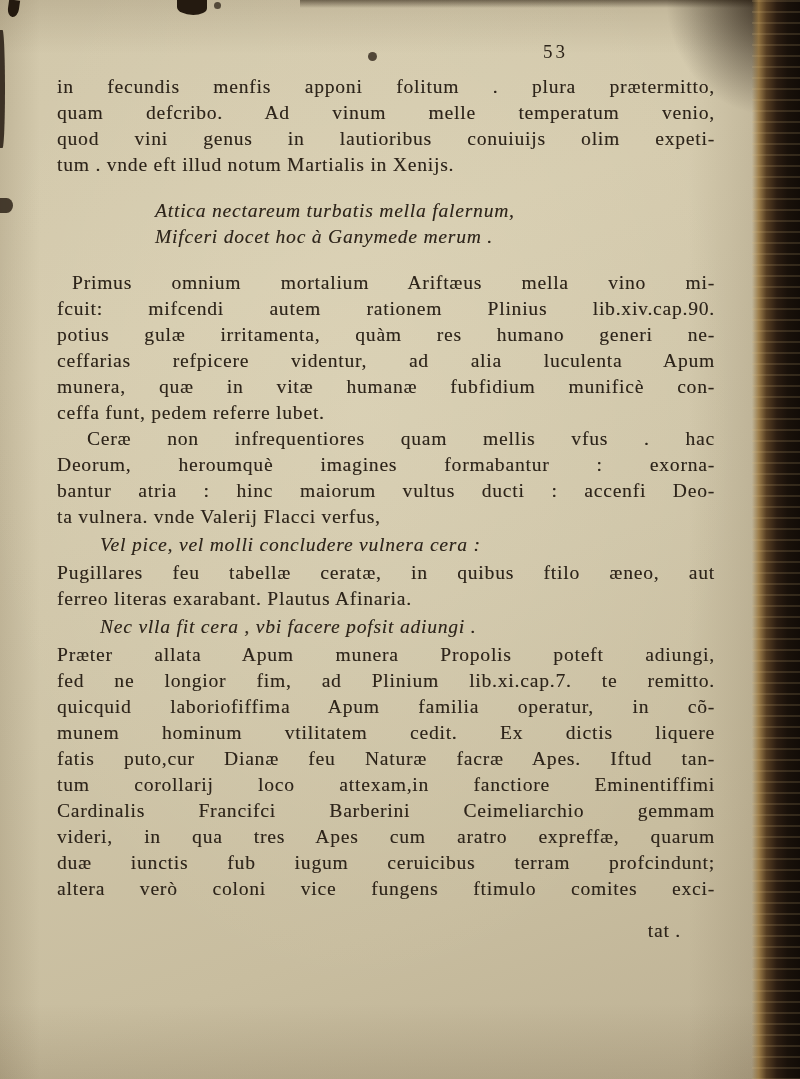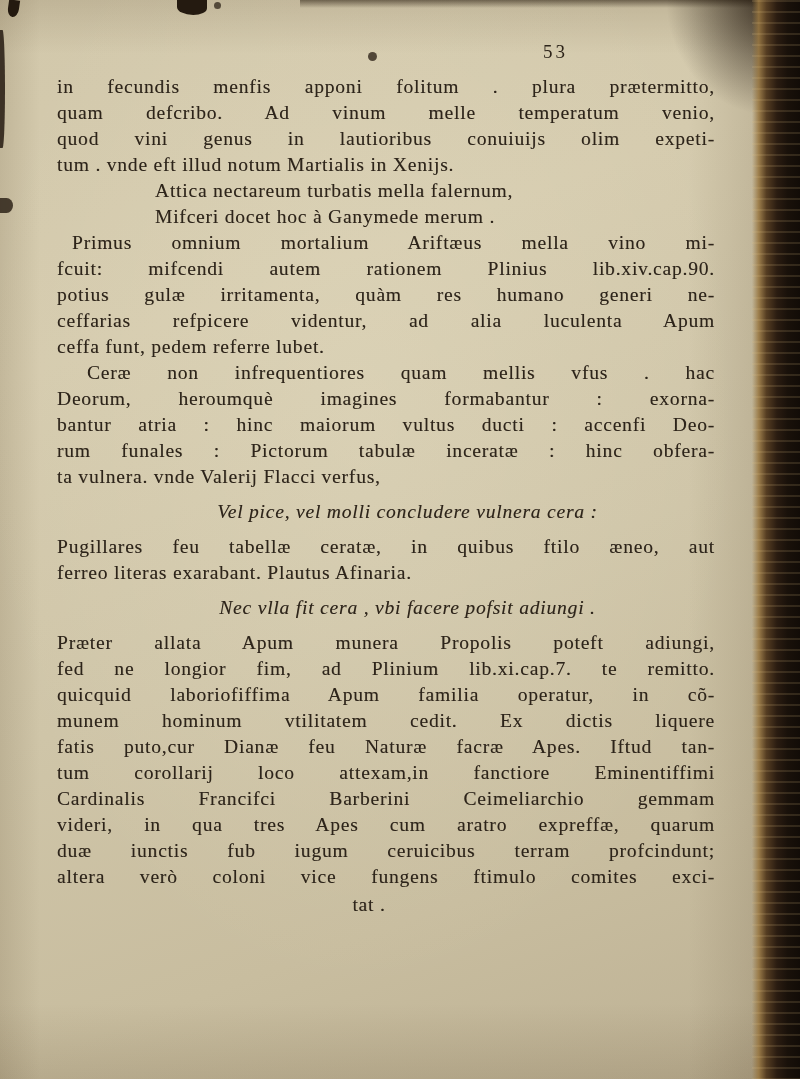--- a/index.html
+++ b/index.html
@@ -53,23 +53,23 @@
     font-size: 19px; line-height: 24px; letter-spacing: 3px;
     padding-left: 486px; margin-bottom: 10px;
   }
   .line {
     font-size: 19.5px; line-height: 26px; letter-spacing: .8px;
     text-shadow: .3px .3px 0 rgba(45,36,25,.35);
     min-height: 26px;
   }
   .line.j { text-align: justify; text-align-last: justify; }
   .block.para { margin: 0; }
-  .block.verse { padding-left: 98px; margin: 0 0; }
-  .block.quote { font-style: italic; padding-left: 43px; margin: 9px 0; text-align: center; }
-  .block.catchword { text-align: center; padding-right: 34px; margin-top: 2px; }
+  .block.verse { font-style: italic; padding-left: 98px; margin: 20px 0; }
+  .block.quote { font-style: italic; padding-left: 43px; margin: 2px 0; }
+  .block.catchword { text-align: right; padding-right: 34px; margin-top: 16px; }
 </style>
 </head>
 <body>
 
 <div class="page">
   <div class="vignette"></div>
 
   <div class="mark mark-corner-a"></div>
   <div class="mark mark-top-blob"></div>
   <div class="mark mark-left-sliver"></div>
@@ -92,27 +92,27 @@
         </div>
         <div class="block verse">
           <div class="line">Attica nectareum turbatis mella falernum,</div>
           <div class="line">Mifceri docet hoc à Ganymede merum .</div>
         </div>
         <div class="block para">
           <div class="line j" style="padding-left: 15px;">Primus omnium mortalium Ariftæus mella vino mi-</div>
           <div class="line j">fcuit: mifcendi autem rationem Plinius lib.xiv.cap.90.</div>
           <div class="line j">potius gulæ irritamenta, quàm res humano generi ne-</div>
           <div class="line j">ceffarias refpicere videntur, ad alia luculenta Apum</div>
+          <div class="line j">munera, quæ in vitæ humanæ fubfidium munificè con-</div>
           <div class="line">ceffa funt, pedem referre lubet.</div>
         </div>
         <div class="block para">
           <div class="line j" style="padding-left: 30px;">Ceræ non infrequentiores quam mellis vfus . hac</div>
           <div class="line j">Deorum, heroumquè imagines formabantur : exorna-</div>
           <div class="line j">bantur atria : hinc maiorum vultus ducti : accenfi Deo-</div>
-          <div class="line j">rum funales : Pictorum tabulæ inceratæ : hinc obfera-</div>
           <div class="line">ta vulnera. vnde Valerij Flacci verfus,</div>
         </div>
         <div class="block quote">
           <div class="line">Vel pice, vel molli concludere vulnera cera :</div>
         </div>
         <div class="block para">
           <div class="line j">Pugillares feu tabellæ ceratæ, in quibus ftilo æneo, aut</div>
           <div class="line">ferreo literas exarabant. Plautus Afinaria.</div>
         </div>
         <div class="block quote">

